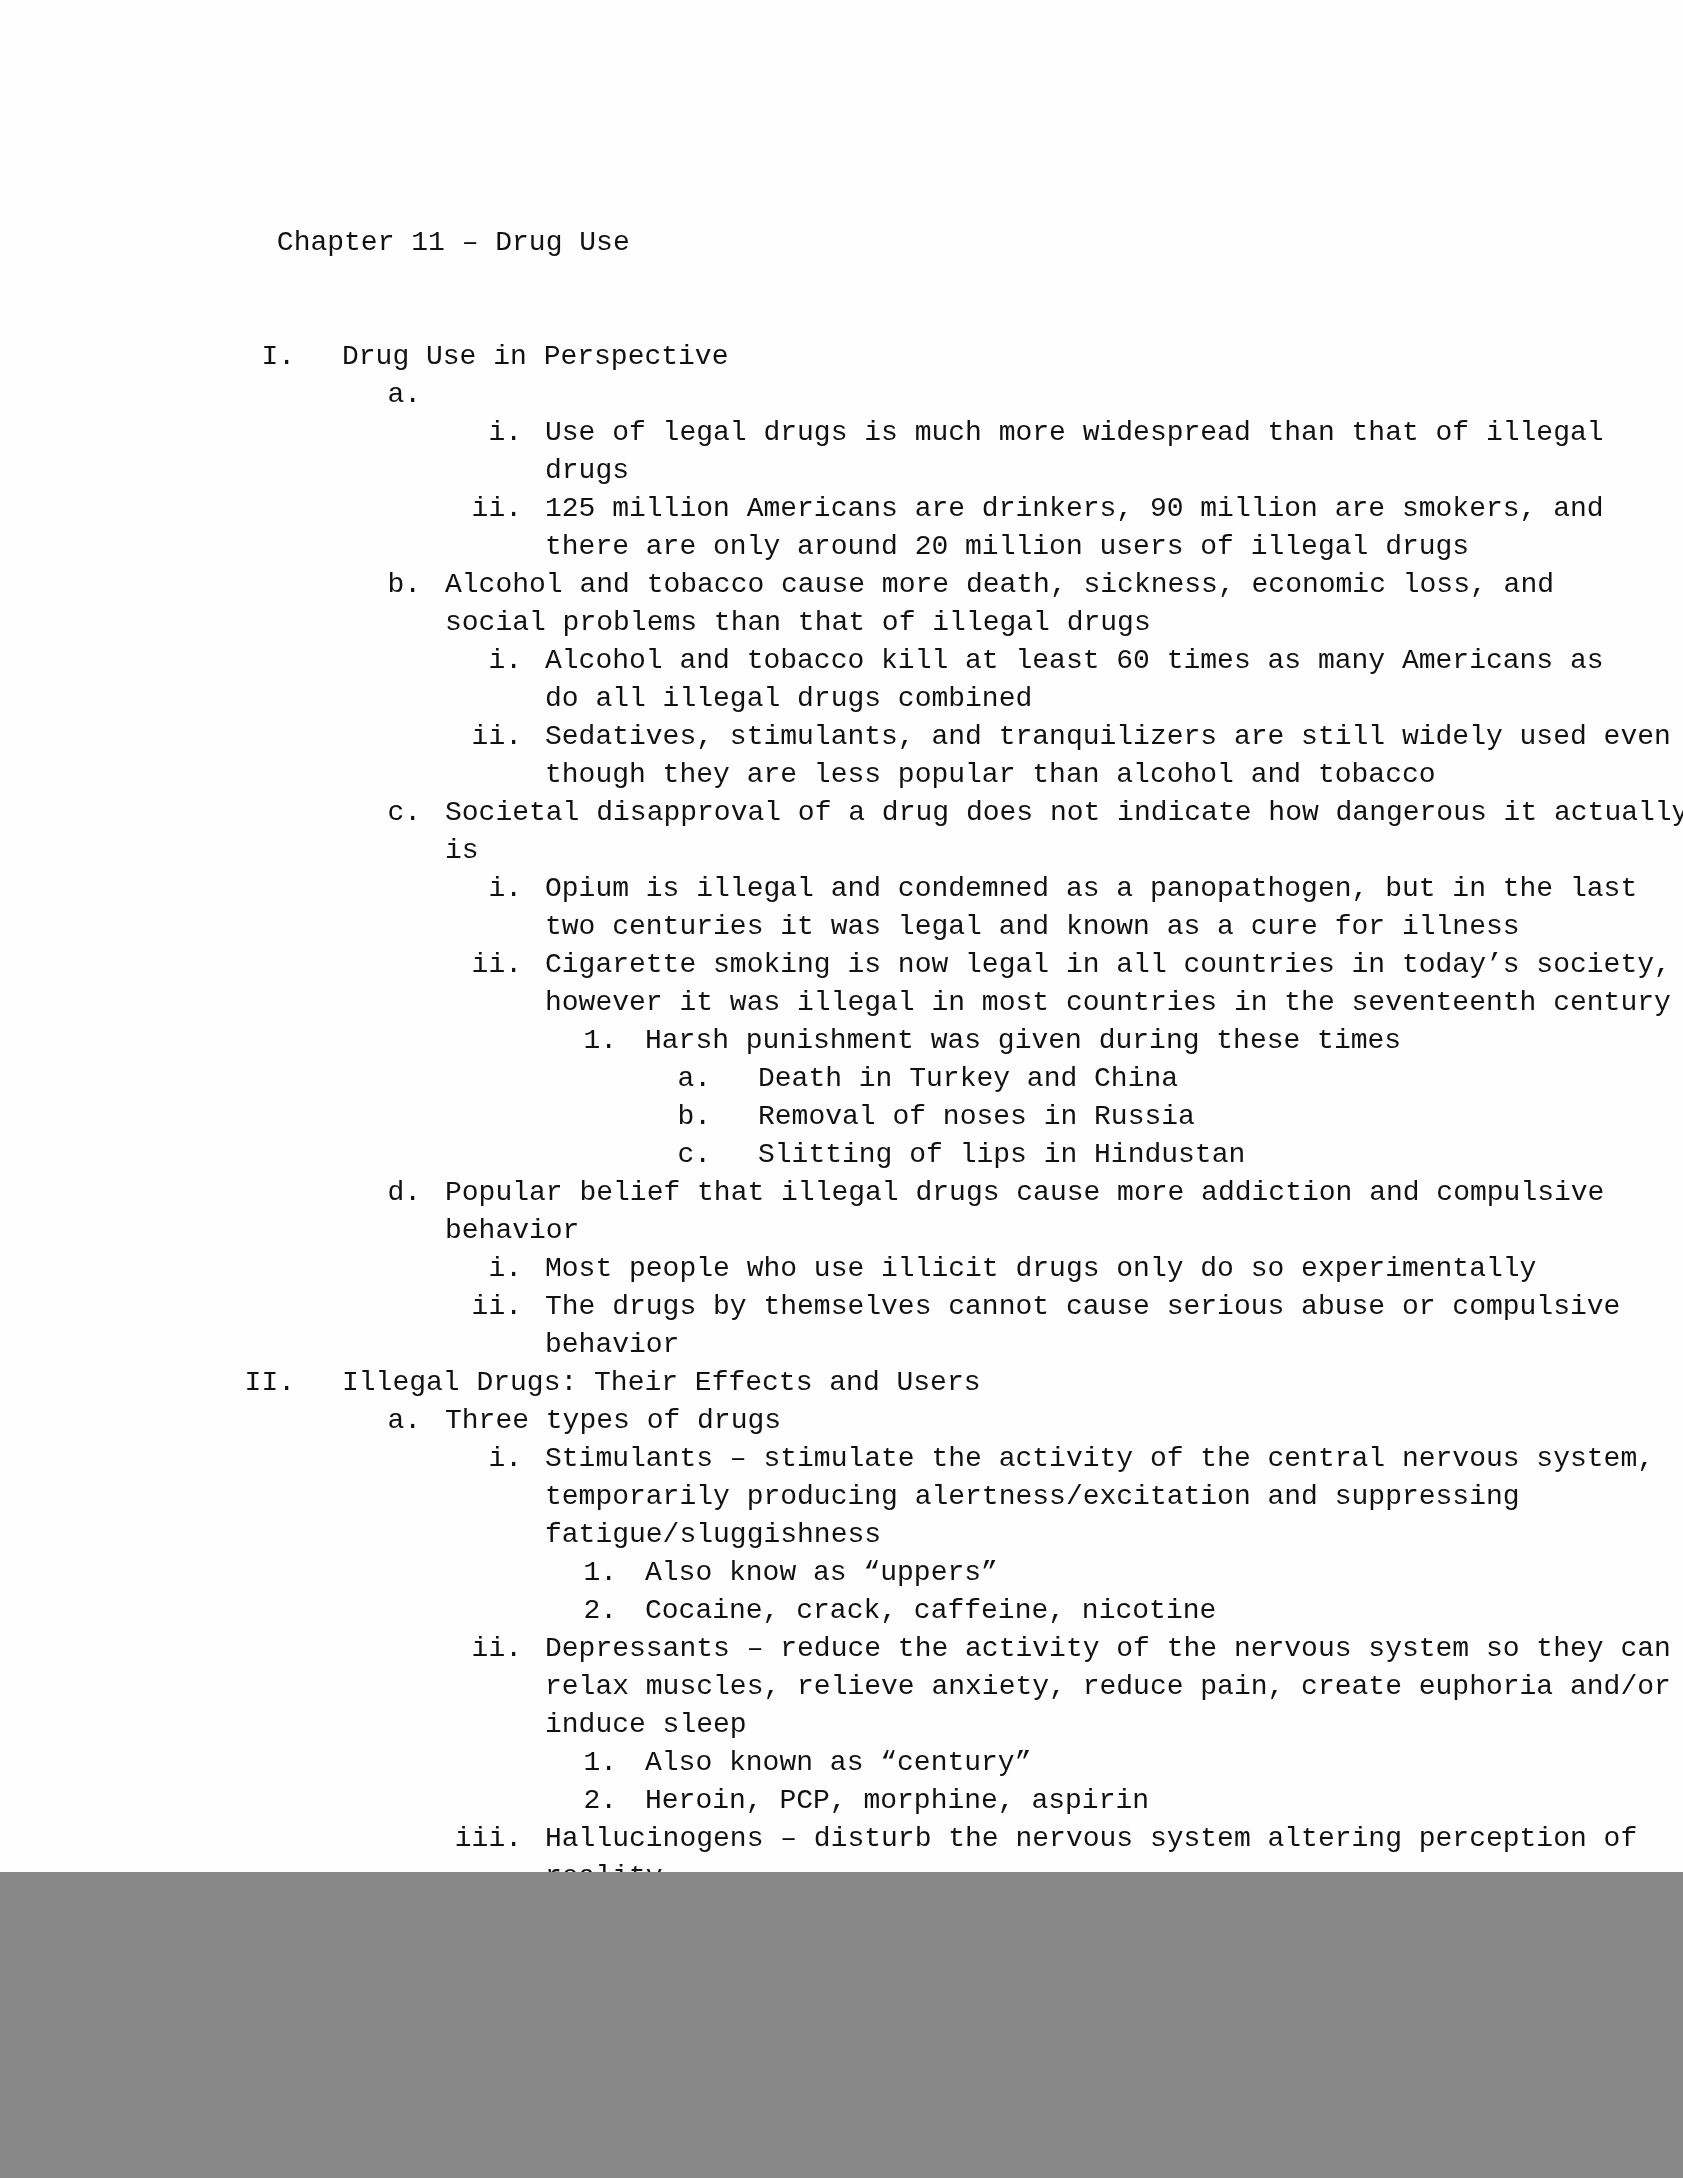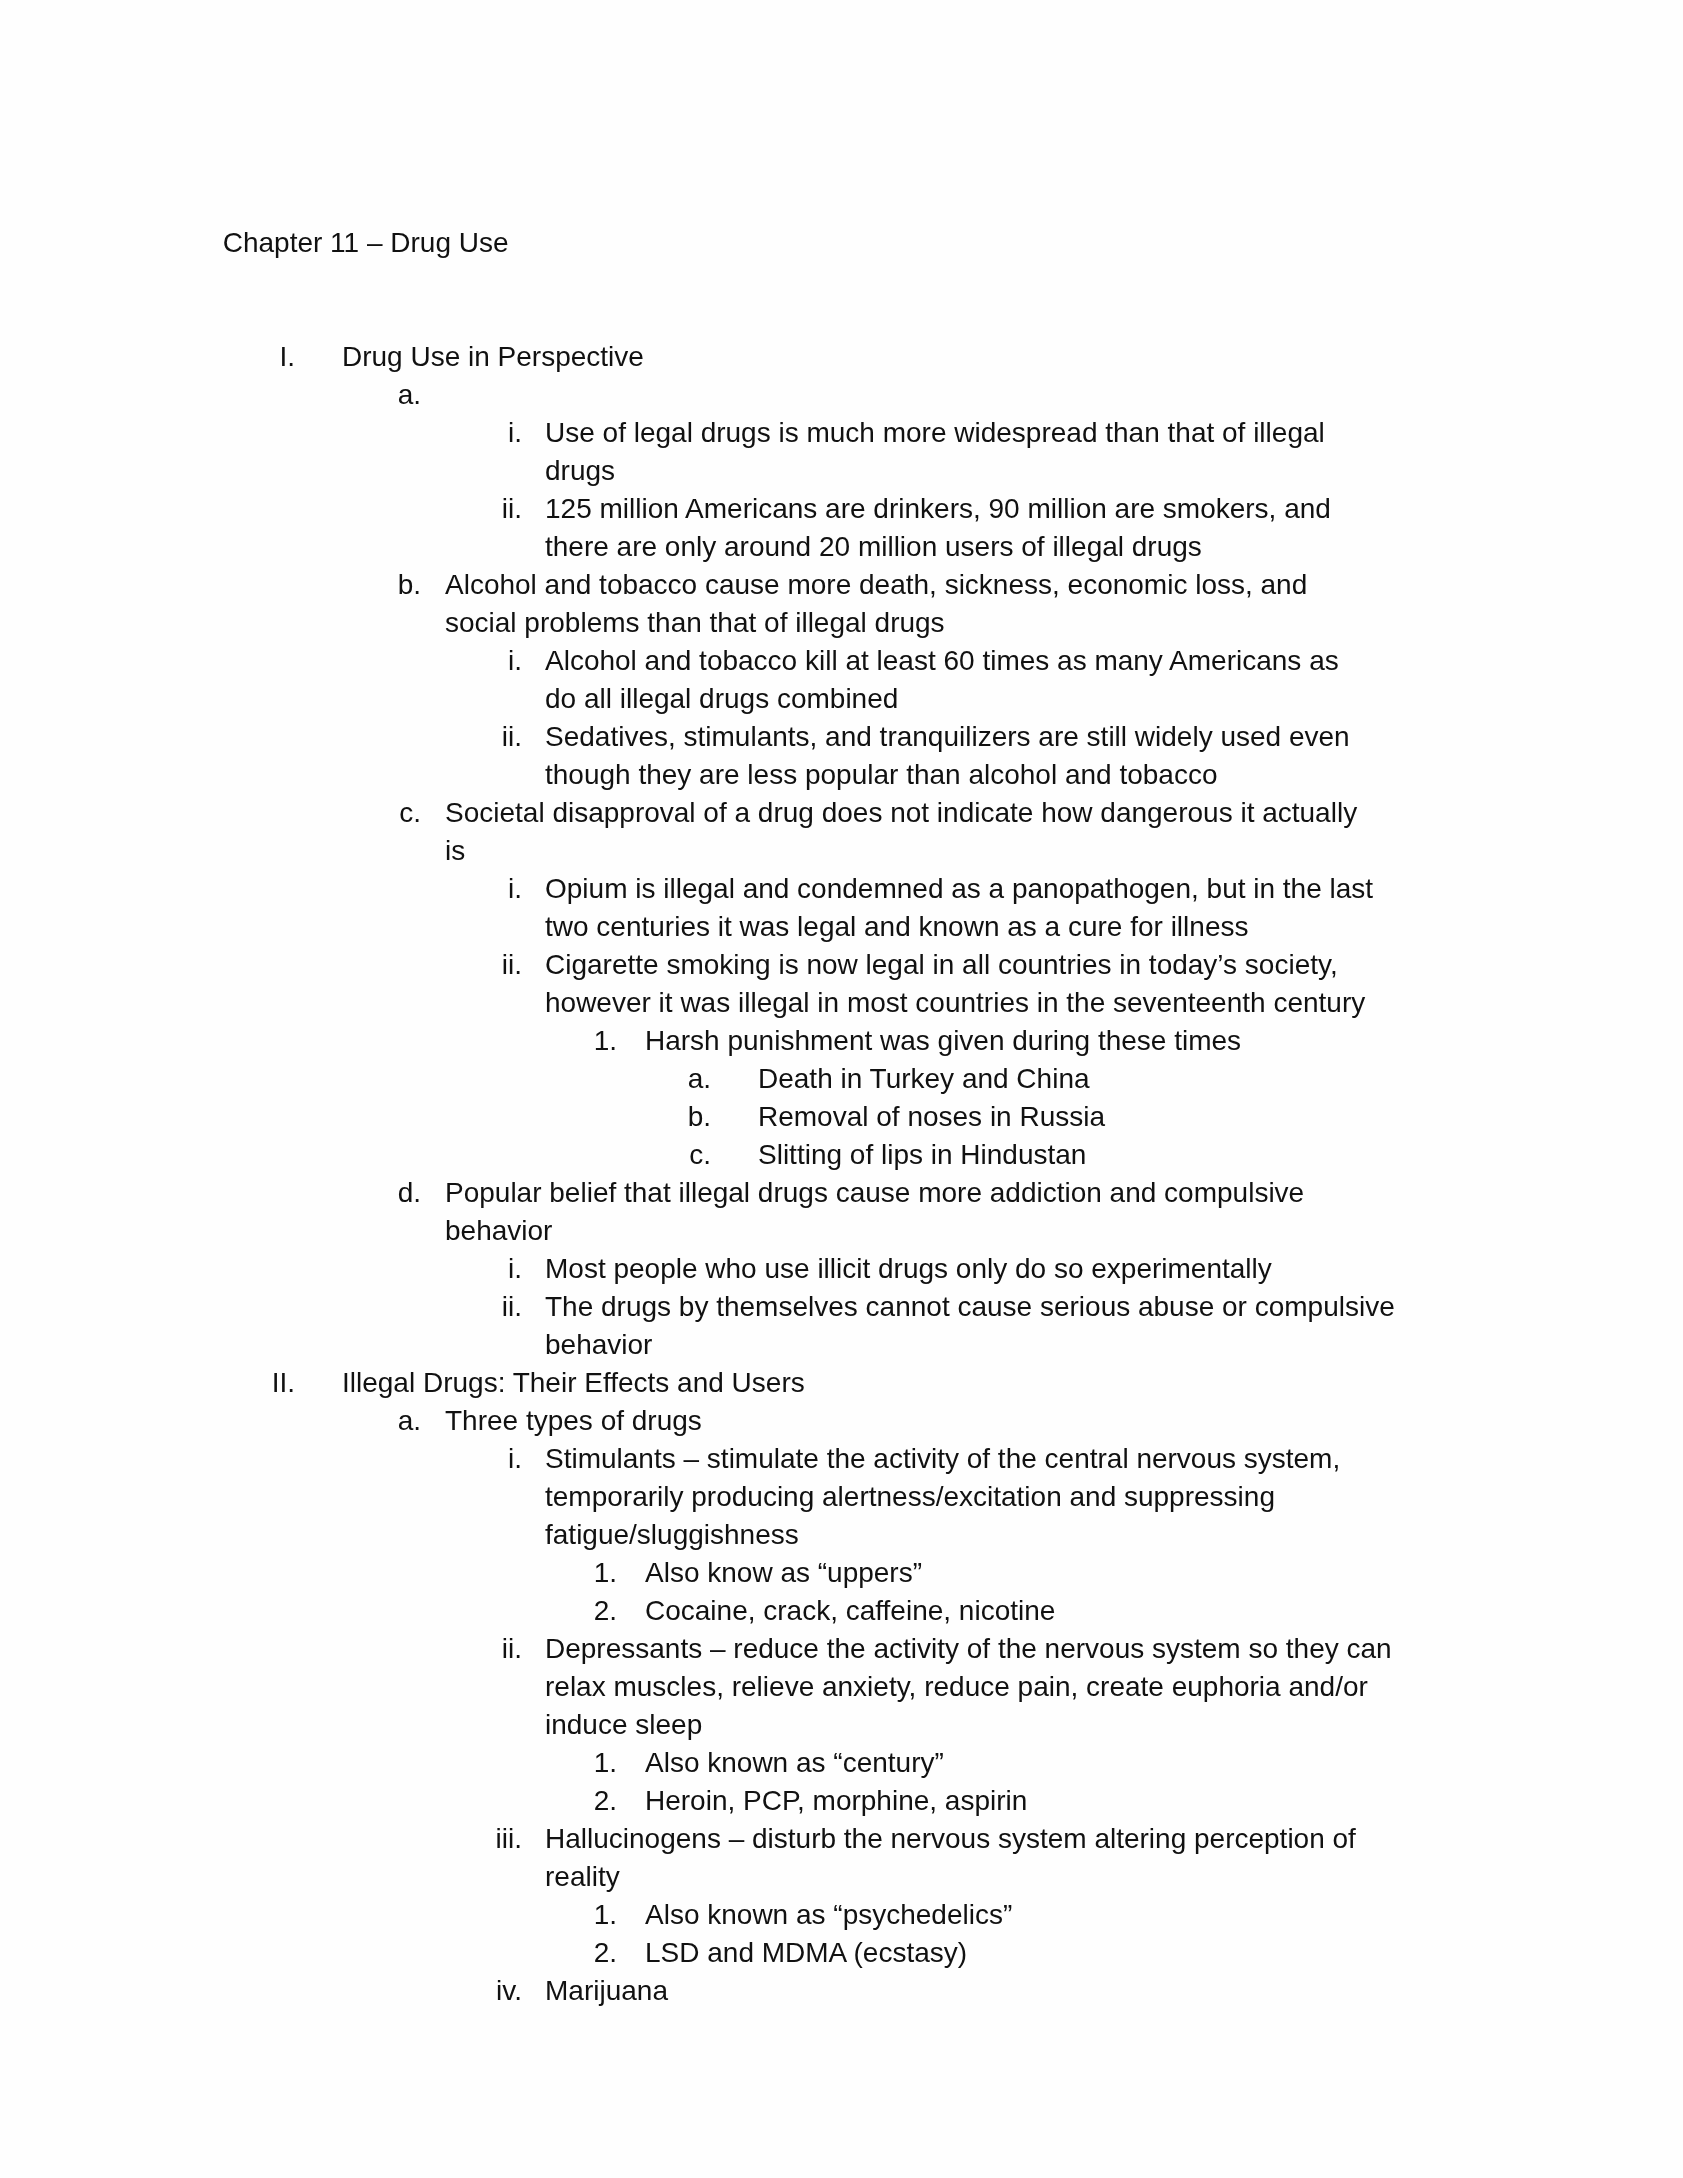--- a/index.html
+++ b/index.html
@@ -1,22 +1,22 @@
 <!DOCTYPE html>
 <html><head>
 <meta charset="utf-8">
 <style>
   html, body { margin: 0; padding: 0; background: #888; }
   .page {
     position: relative;
     width: 1683px;
-    height: 2178px;
+    height: 1872px;
     background: #fefefe;
     color: #111;
-    font-family: Liberation Sans, sans-serif;
+    font-family: Liberation Mono, monospace;
     font-size: 28px;
     overflow: hidden;
     box-sizing: border-box;
   }
   .content {
     position: absolute;
     left: 0; top: 186px; right: 0;
   }
   .ln {
     position: relative;

